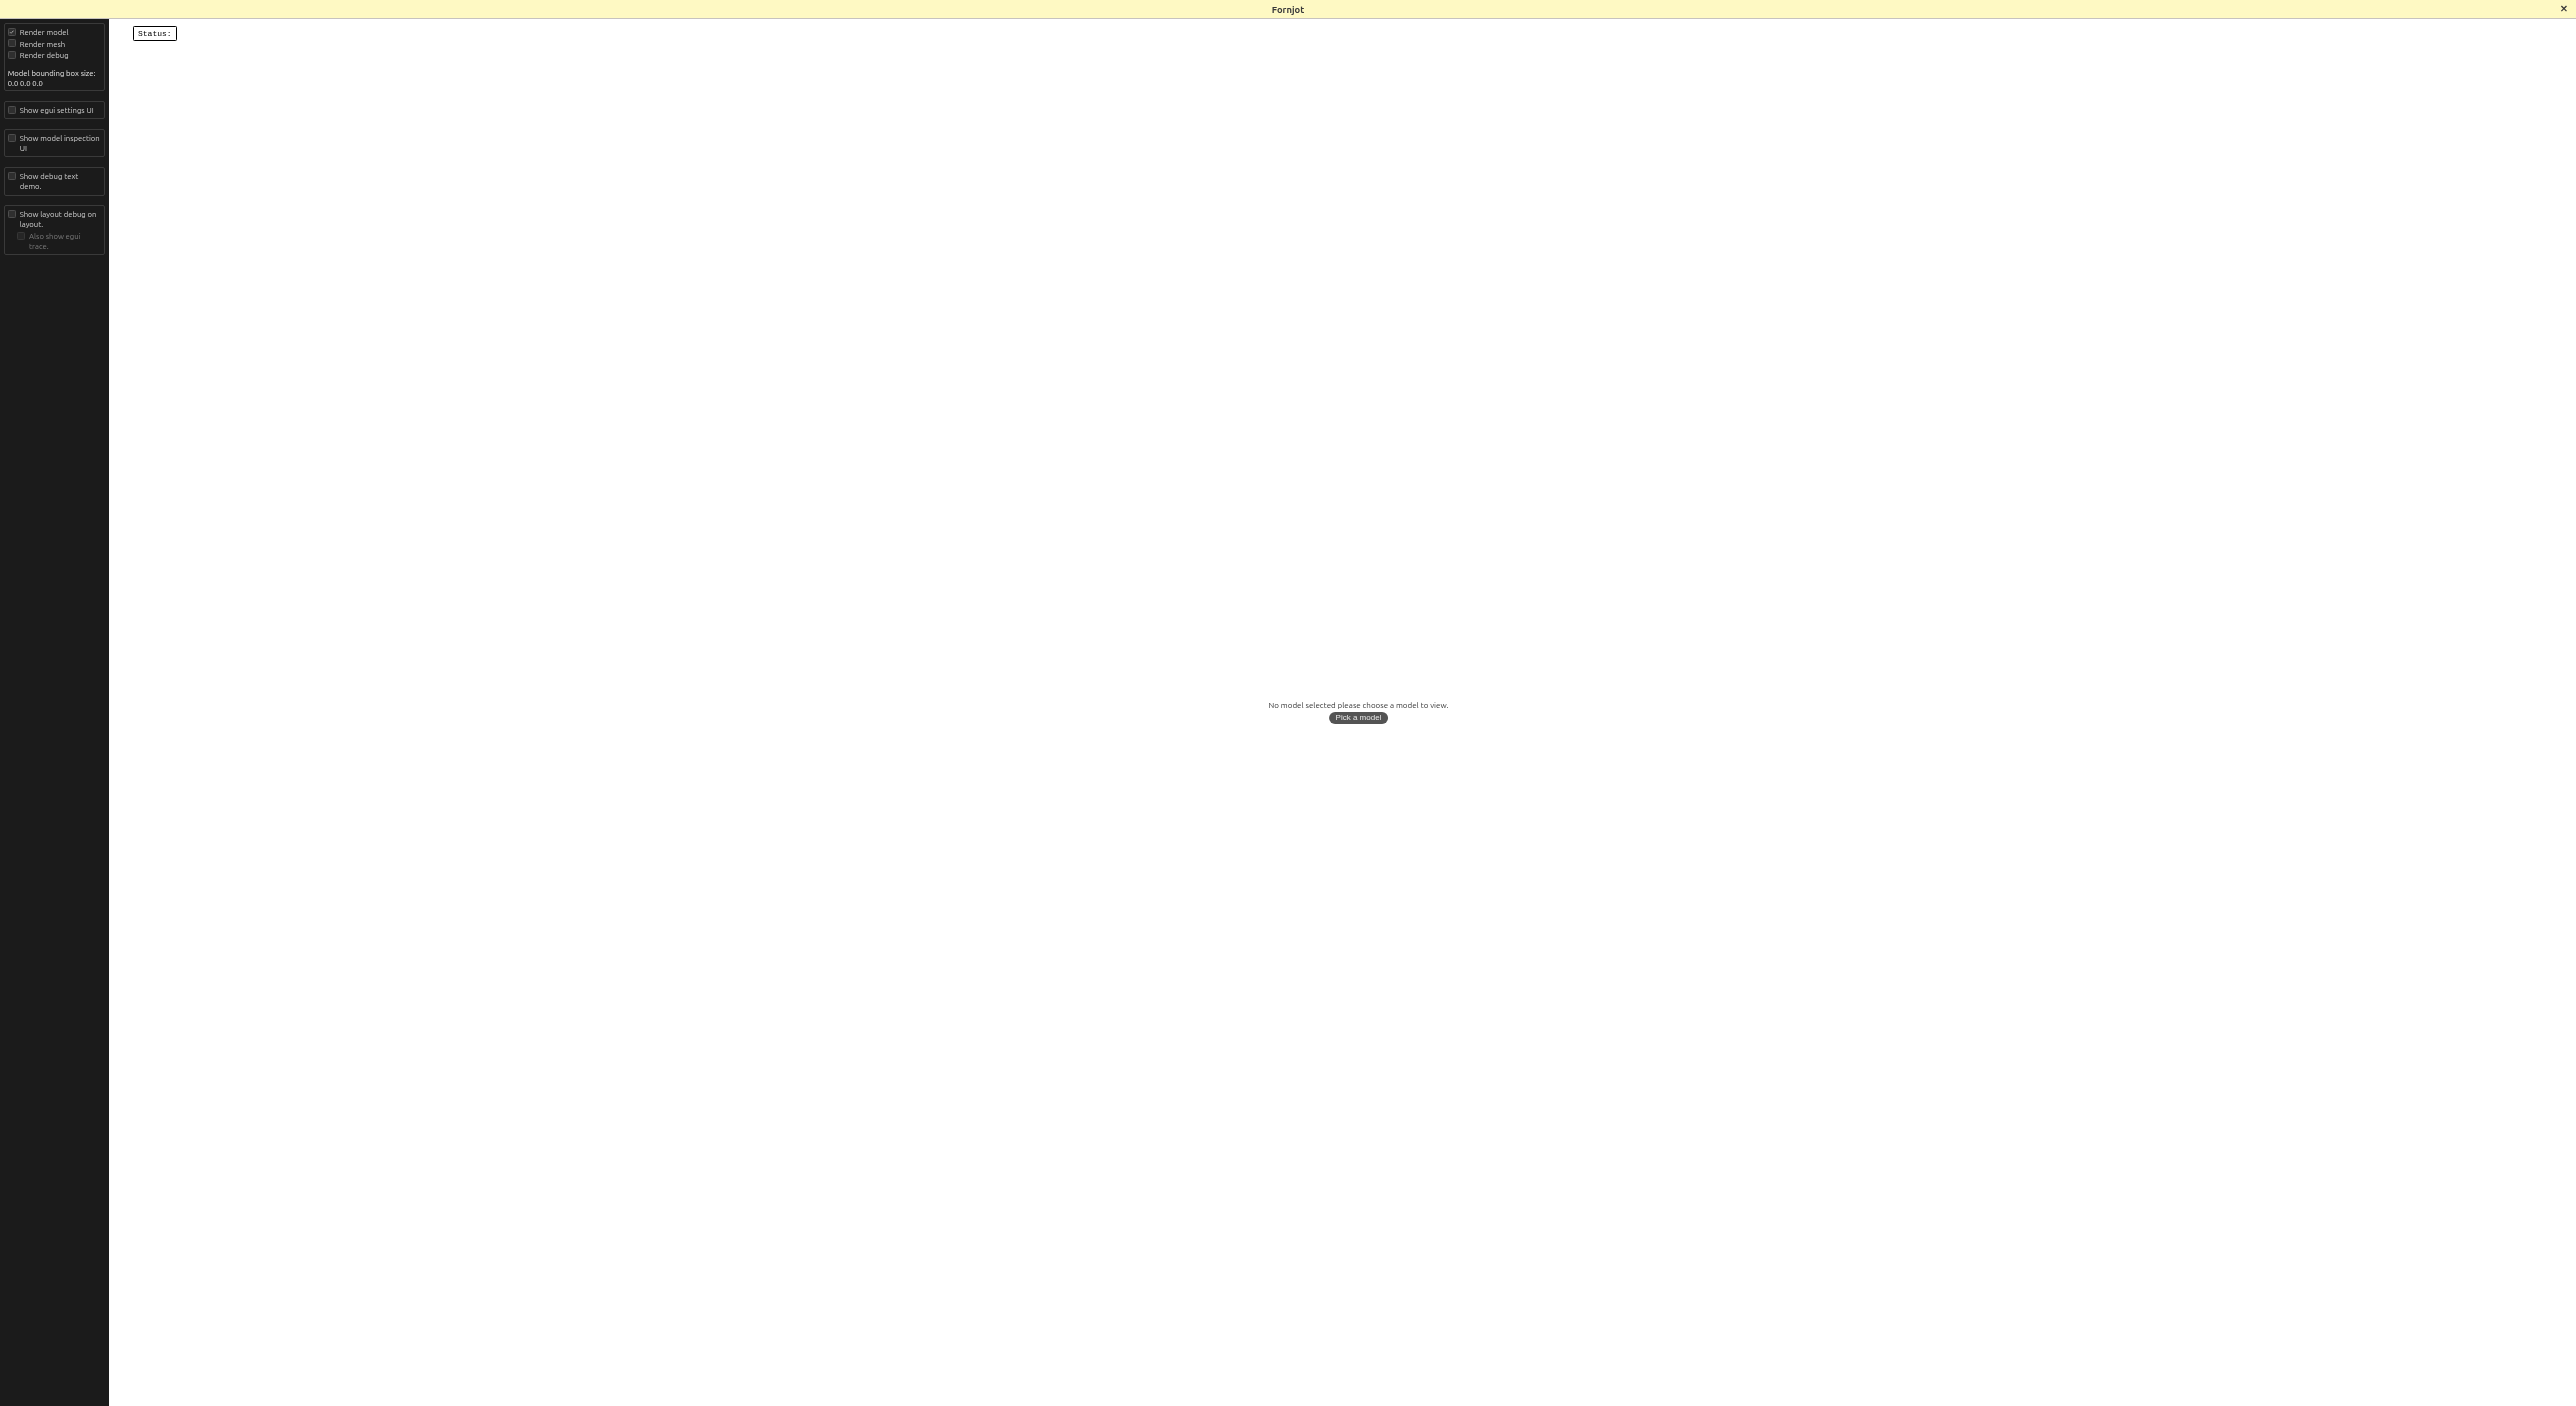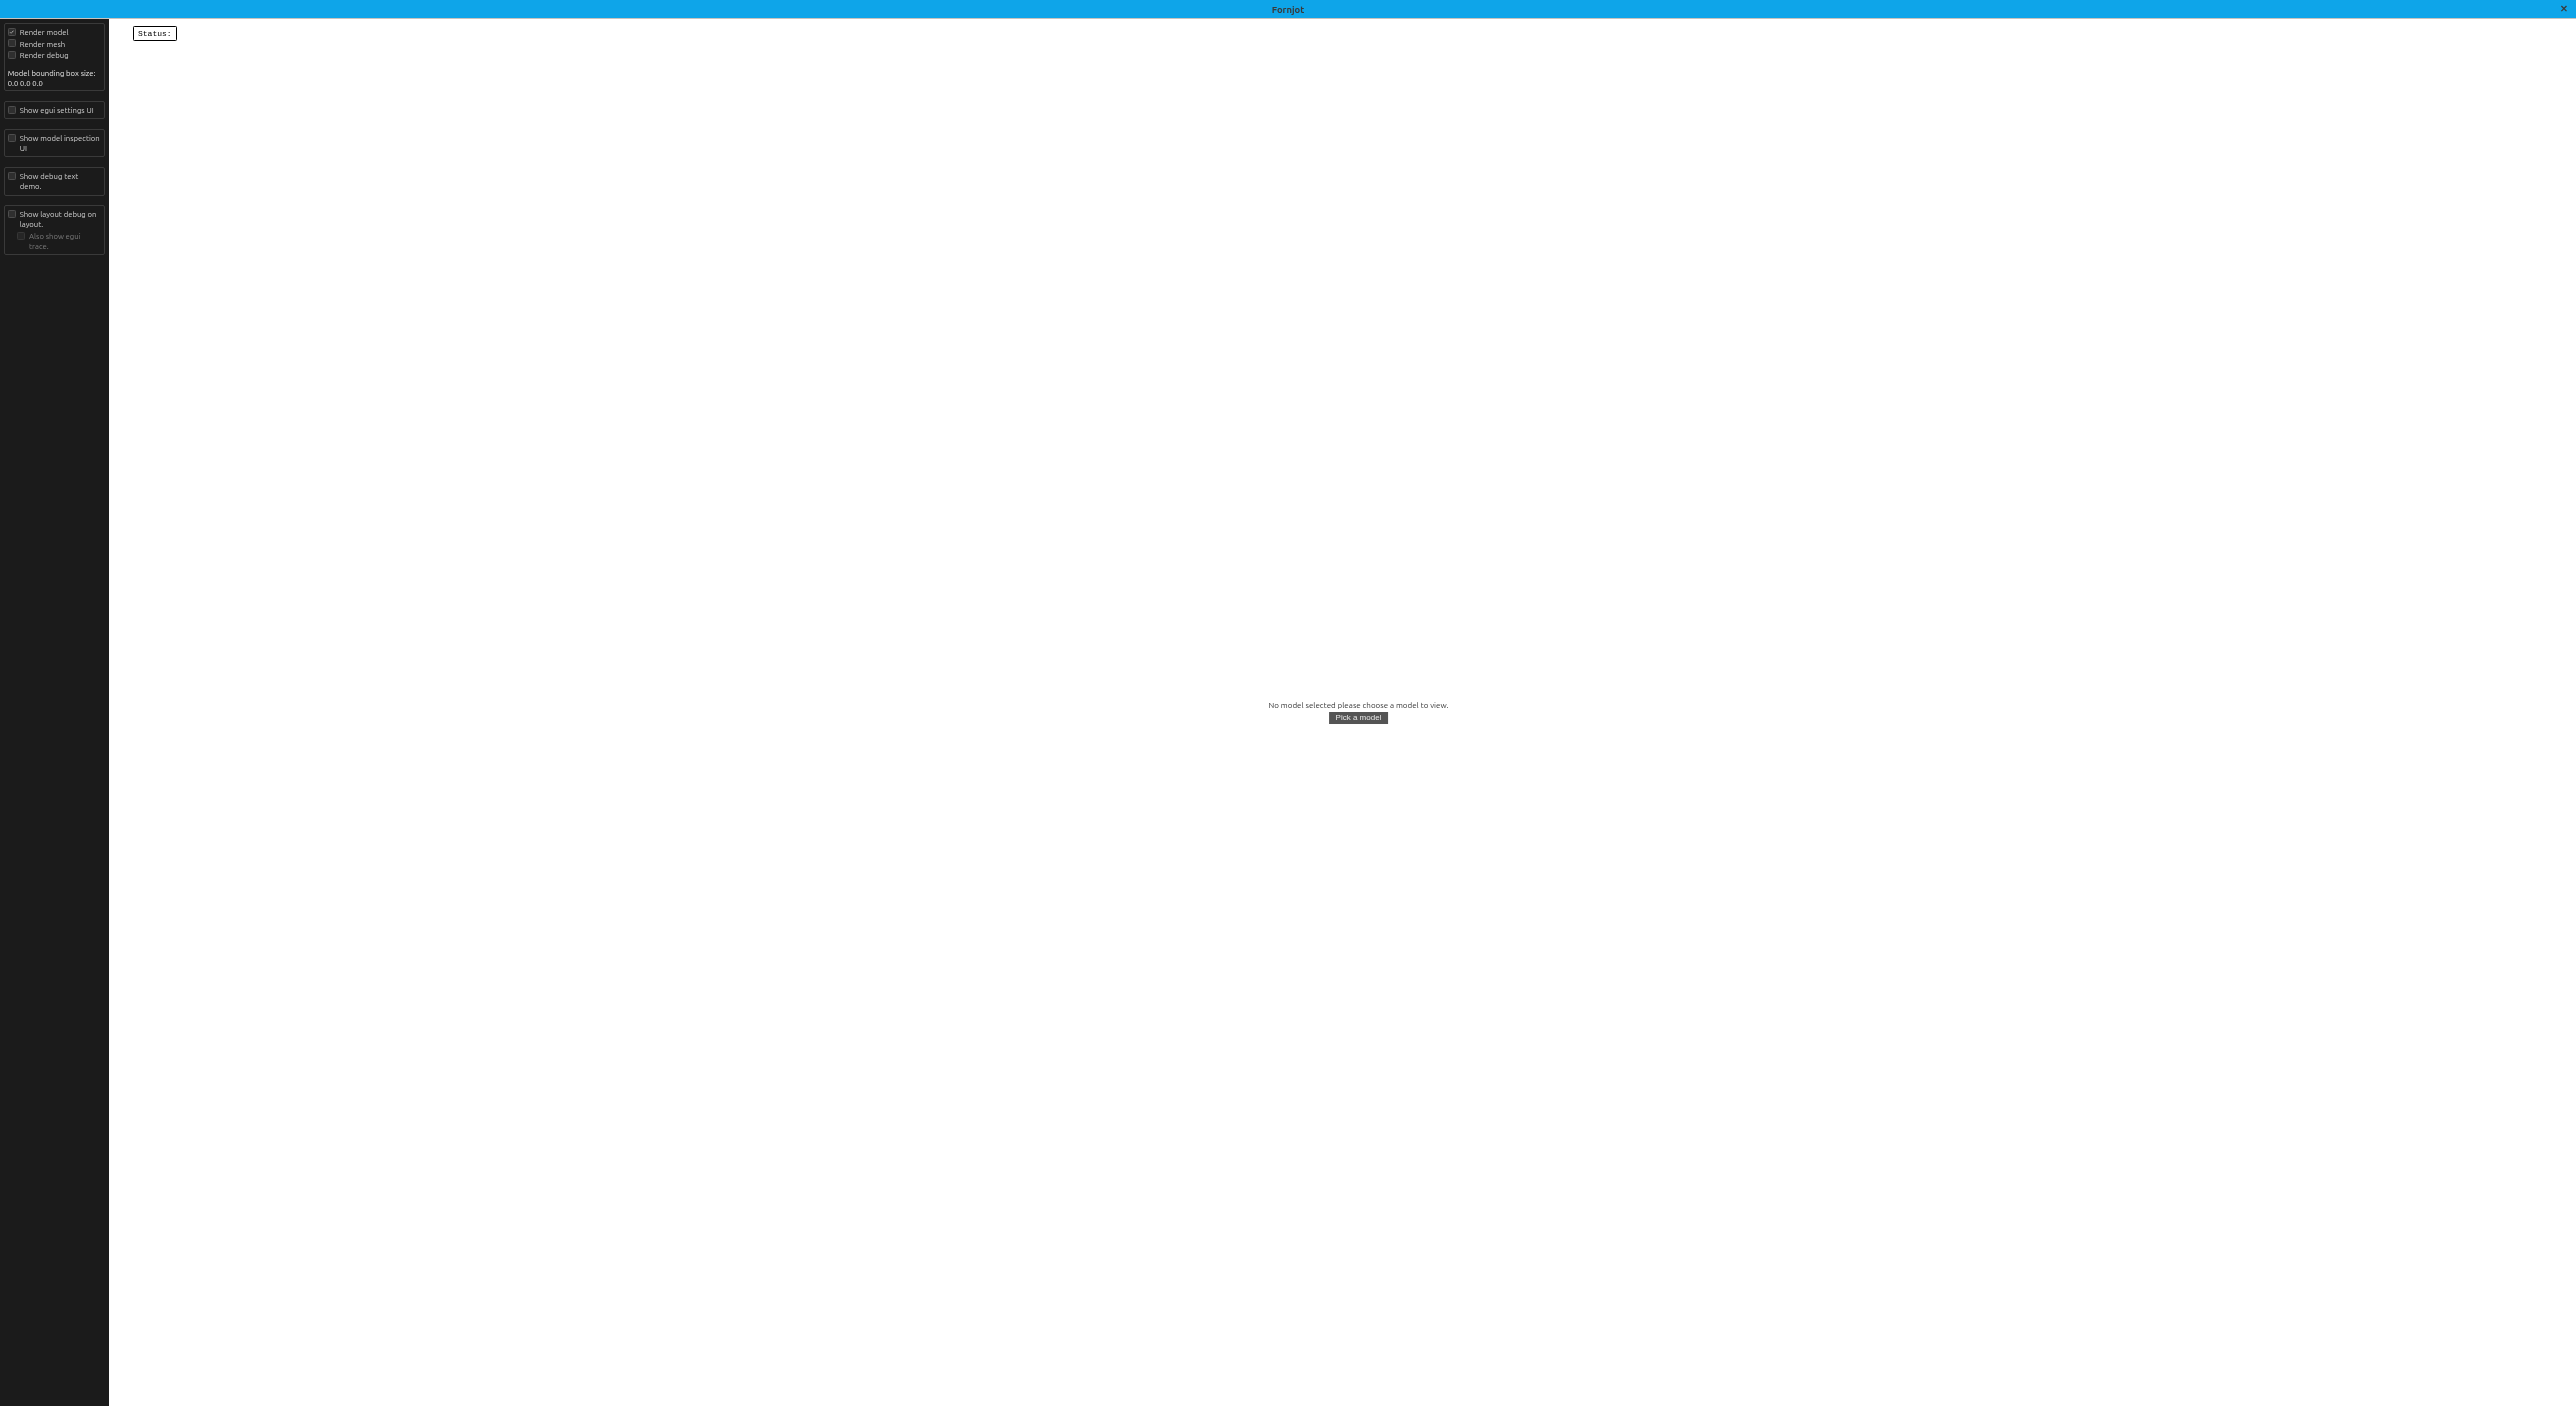--- a/index.html
+++ b/index.html
@@ -2,21 +2,21 @@
 <html><head>
 <meta charset="utf-8">
 <style>
   * { box-sizing: border-box; margin: 0; padding: 0; }
   html, body { width: 100%; height: 100%; font-family: "Ubuntu", "Segoe UI", "Helvetica Neue", Arial, sans-serif; font-size: 8.7px; overflow: hidden; }
   body { display: flex; flex-direction: column; background: #fff; }
 
   
   .titlebar {
     height: 19px;
-    background: #0ea5e9;
+    background: #fef9c3;
     border-bottom: 0.7px solid #c7c3bf;
     display: flex;
     align-items: center;
     justify-content: center;
     position: relative;
     font-weight: 600;
     color: #3a3a3a;
     font-size: 9.4px;
     user-select: none;
   }
@@ -116,21 +116,21 @@
     align-items: center;
     gap: 2.7px;
     color: #3a3a3a;
     font-size: 8px;
     margin-left: 16px;
   }
   .pick-btn {
     background: #545454;
     color: #e8e8e8;
     border: none;
-    border-radius: 0;
+    border-radius: 6px;
     padding: 1.3px 6.7px 2px 6.7px;
     font-size: 8px;
     cursor: pointer;
   }
 </style>
 </head>
 <body>
 
 <div class="titlebar">
   <span>Fornjot</span>

